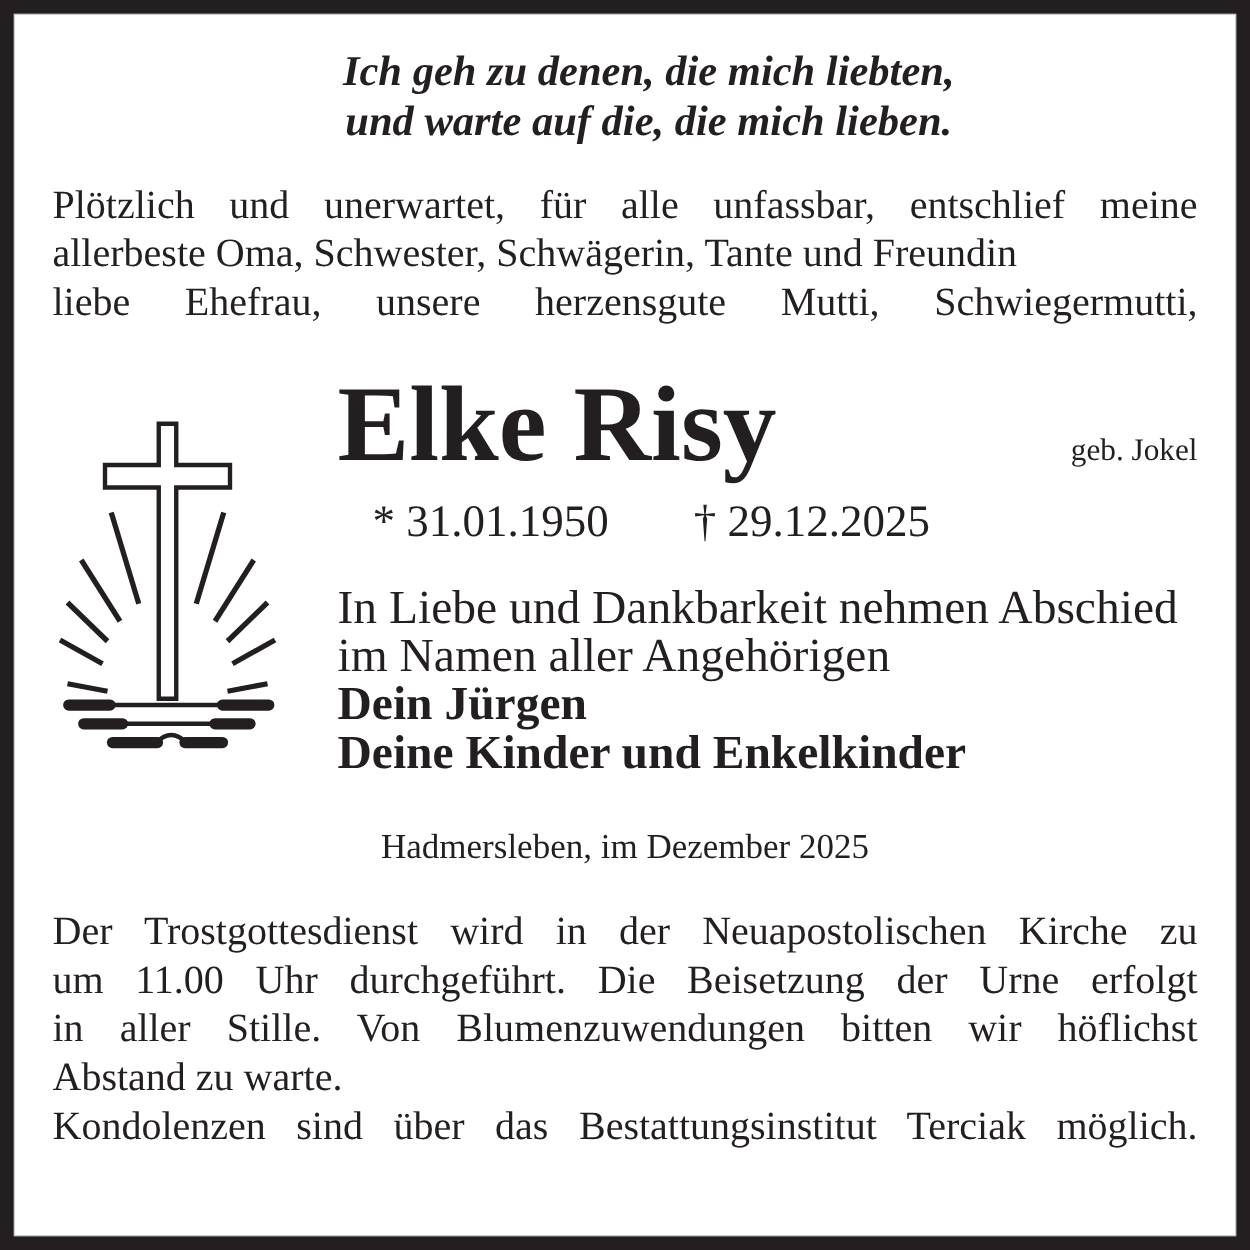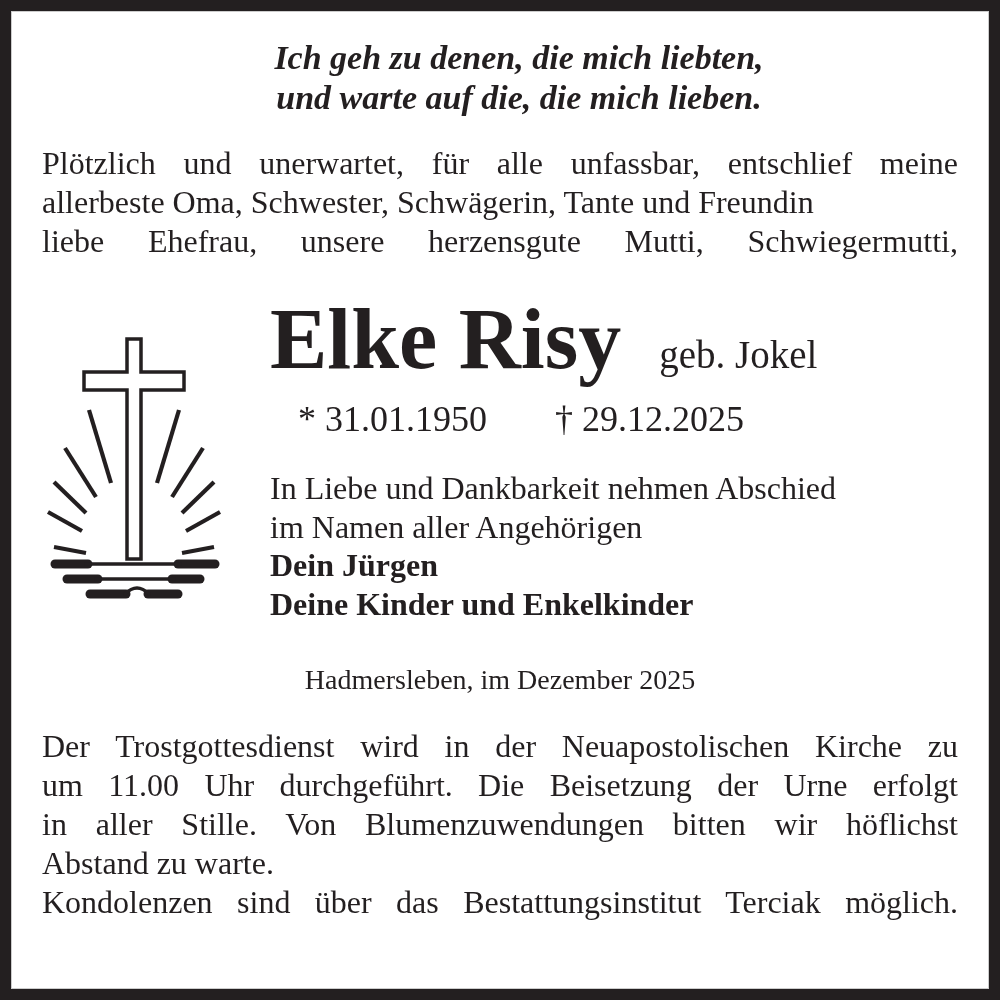--- a/index.html
+++ b/index.html
@@ -62,42 +62,43 @@
   }
   .mcol {
     margin-left: 28px;
     flex: 1;
     min-width: 0;
   }
   .name-row {
     display: flex;
     align-items: baseline;
     gap: 38px;
+    justify-content: space-between;
   }
   .name {
     font-size: 86px;
     font-weight: bold;
     line-height: 68px;
     white-space: nowrap;
   }
   .maiden {
-    font-size: 39px;
+    font-size: 25px;
     white-space: nowrap;
   }
   .dates-row {
     margin-top: 22px;
     font-size: 36px;
     line-height: 40px;
     display: flex;
     margin-left: 28px;
   }
   .death-date { margin-left: 68px; }
   .farewell {
     margin-top: 30px;
-    font-size: 32px;
+    font-size: 38px;
     line-height: 38.5px;
   }
   .farewell .bold { font-weight: bold; }
   
   .dateline {
     margin-top: 37px;
     font-size: 28px;
     line-height: 40px;
     text-align: center;
   }

